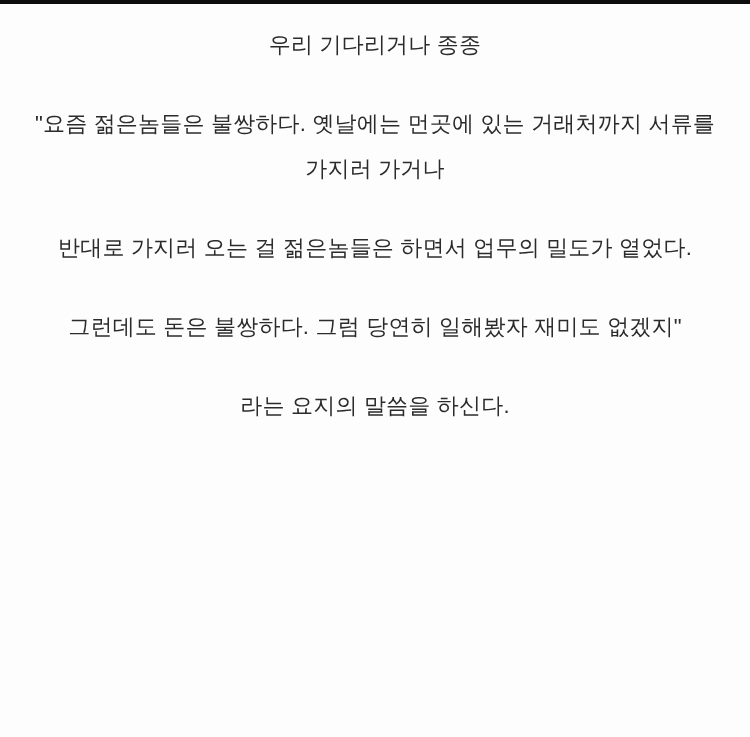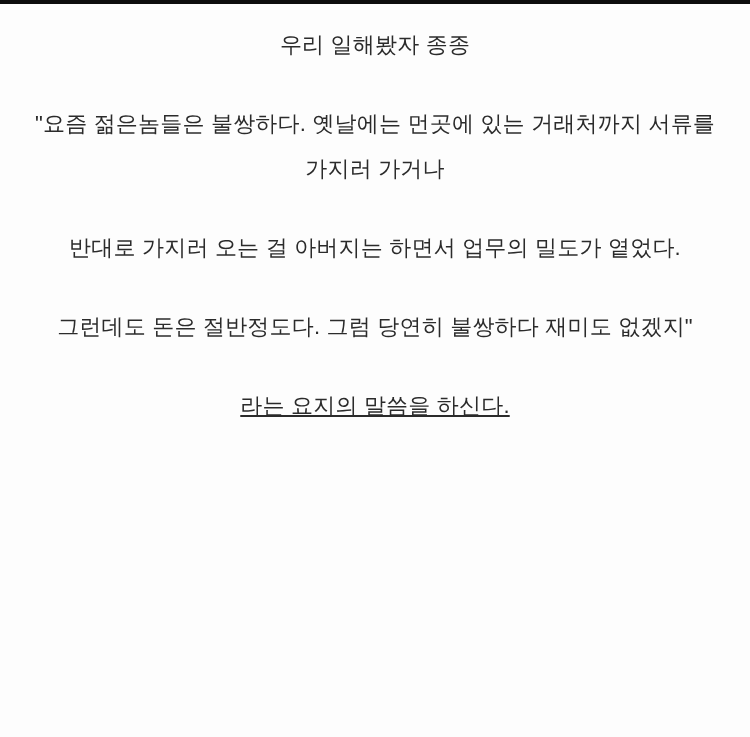--- a/index.html
+++ b/index.html
@@ -27,27 +27,26 @@
     line-height: 45px;
     text-align: center;
     letter-spacing: 0.2px;
   }
   .page p {
     margin: 0 0 34px 0;
     word-break: keep-all;
   }
   .page p:last-child {
     margin-bottom: 0;
-    text-decoration: underline;
   }
 </style>
 </head>
 <body>
 
 <div class="top-bar"></div>
 
 <div class="page">
-  <p>우리 일해봤자 종종</p>
+  <p>우리 기다리거나 종종</p>
   <p>"요즘 젊은놈들은 불쌍하다. 옛날에는 먼곳에 있는 거래처까지 서류를 가지러 가거나</p>
-  <p>반대로 가지러 오는 걸 아버지는 하면서 업무의 밀도가 옅었다.</p>
-  <p>그런데도 돈은 절반정도다. 그럼 당연히 불쌍하다 재미도 없겠지"</p>
+  <p>반대로 가지러 오는 걸 젊은놈들은 하면서 업무의 밀도가 옅었다.</p>
+  <p>그런데도 돈은 불쌍하다. 그럼 당연히 일해봤자 재미도 없겠지"</p>
   <p>라는 요지의 말씀을 하신다.</p>
 </div>
 
 </body></html>

